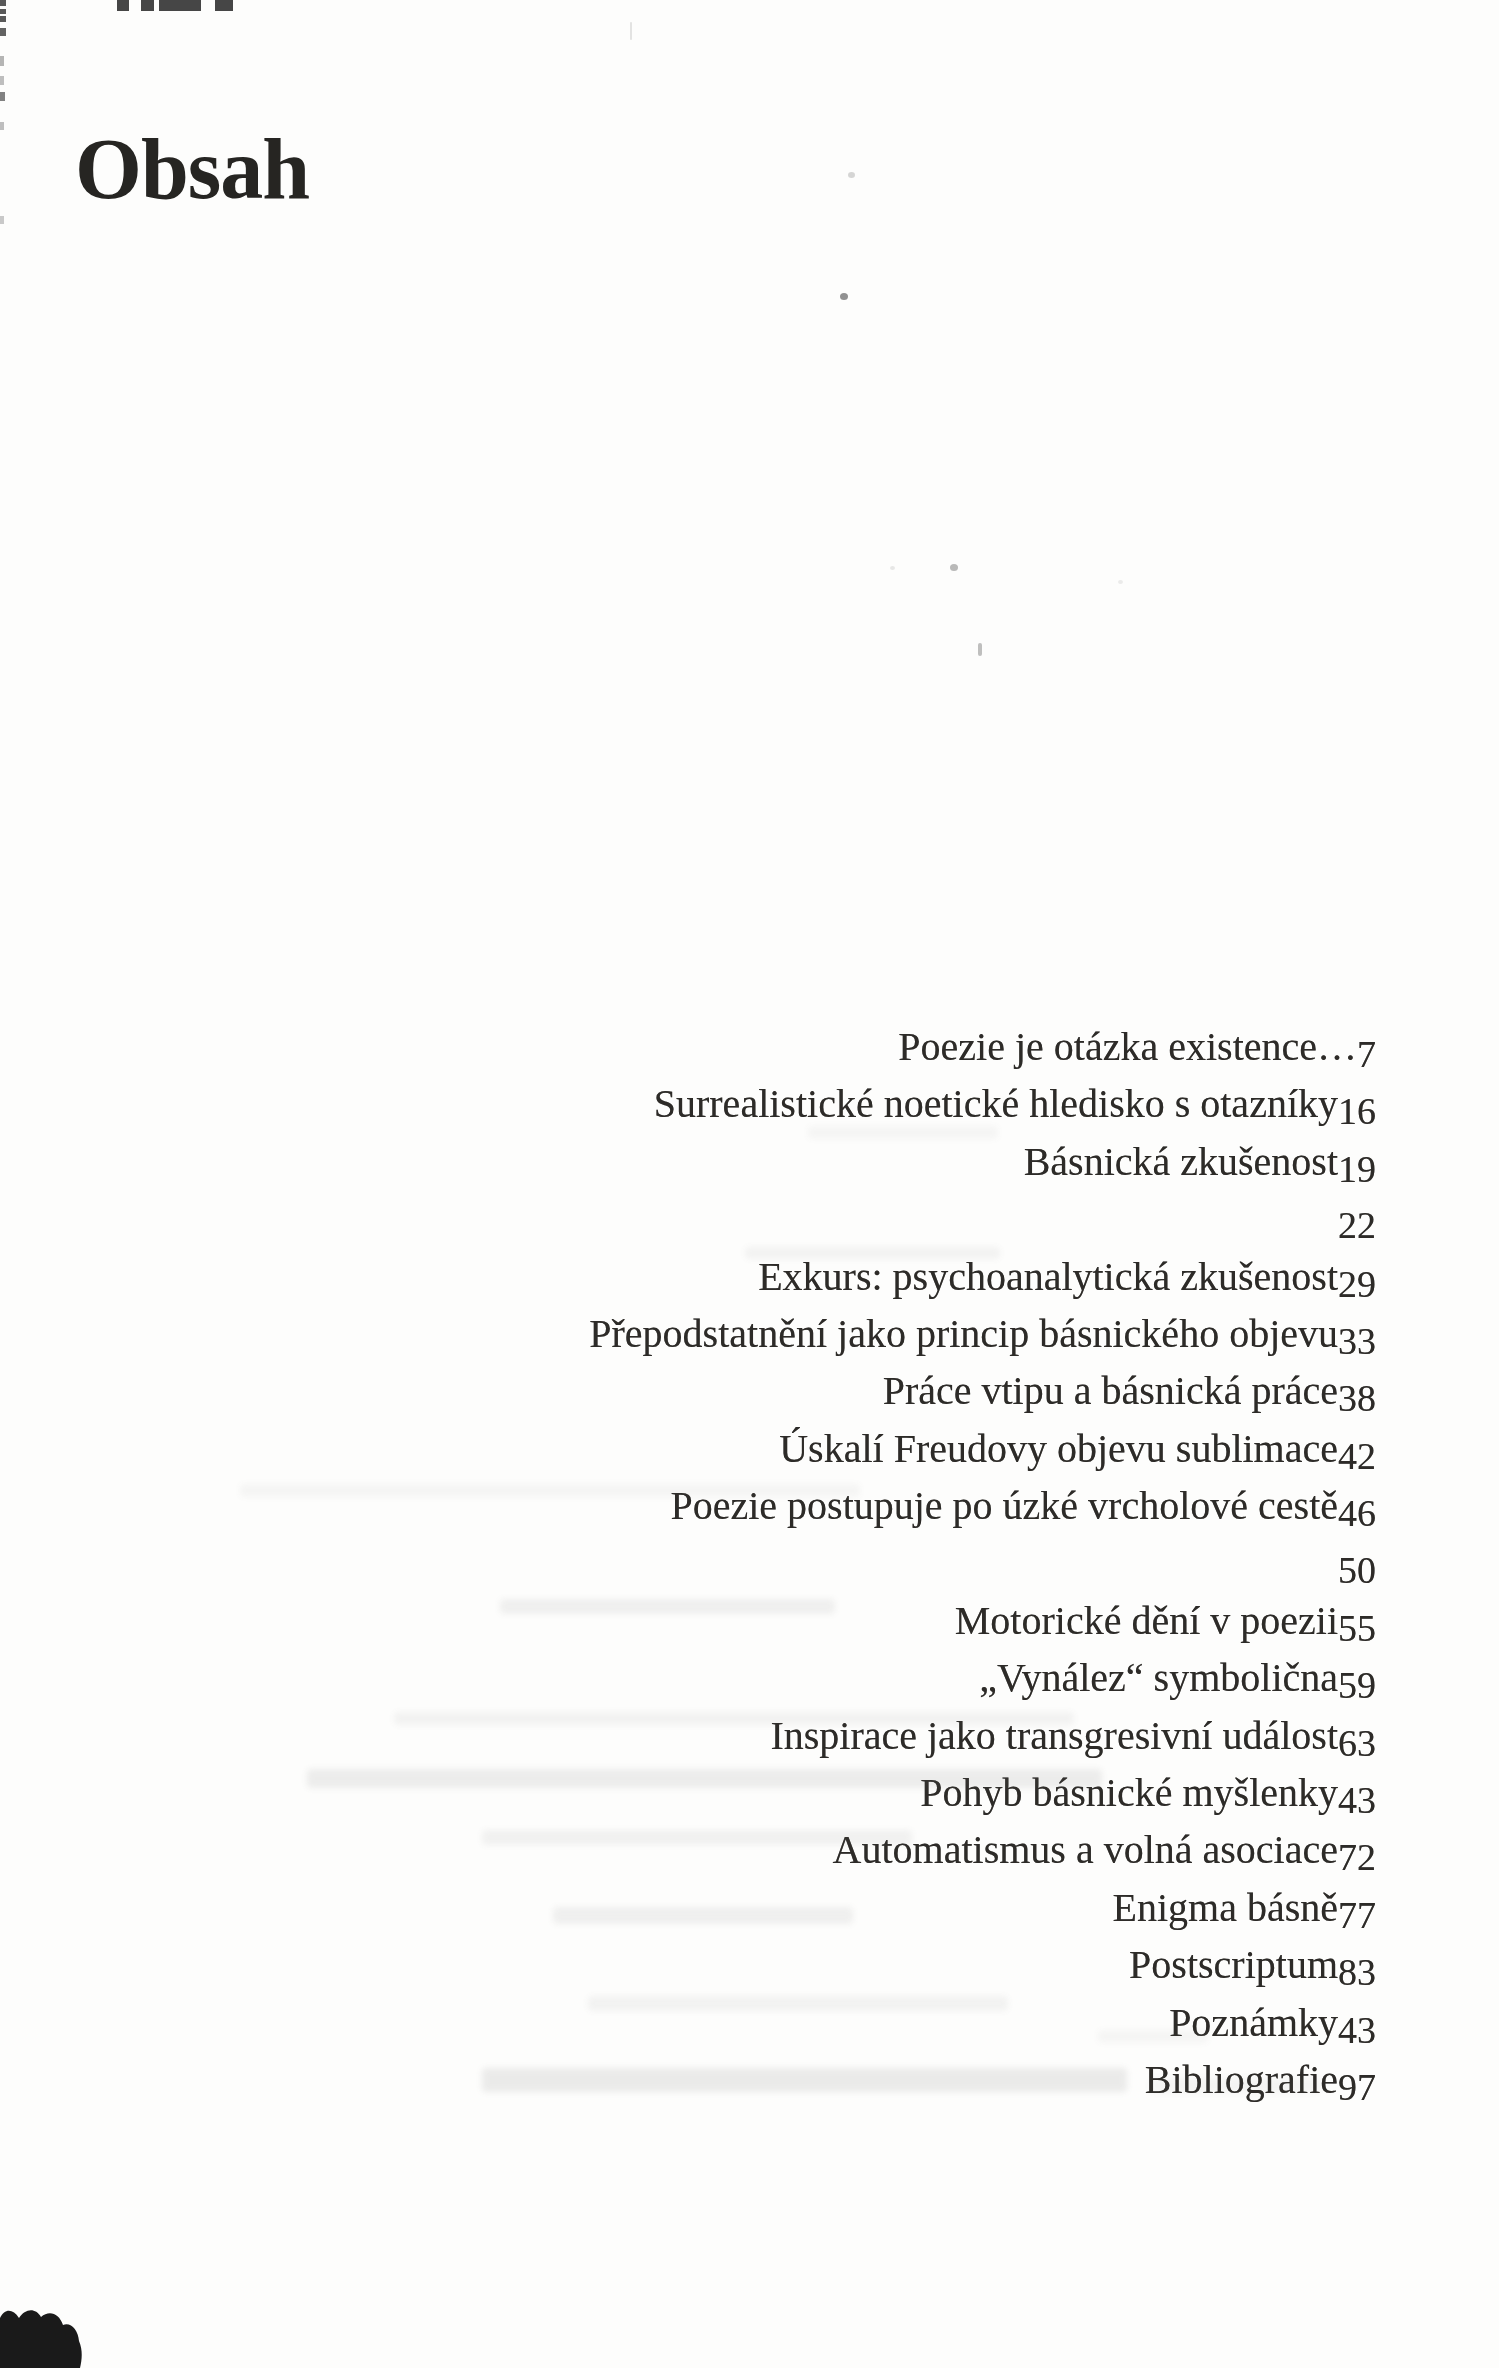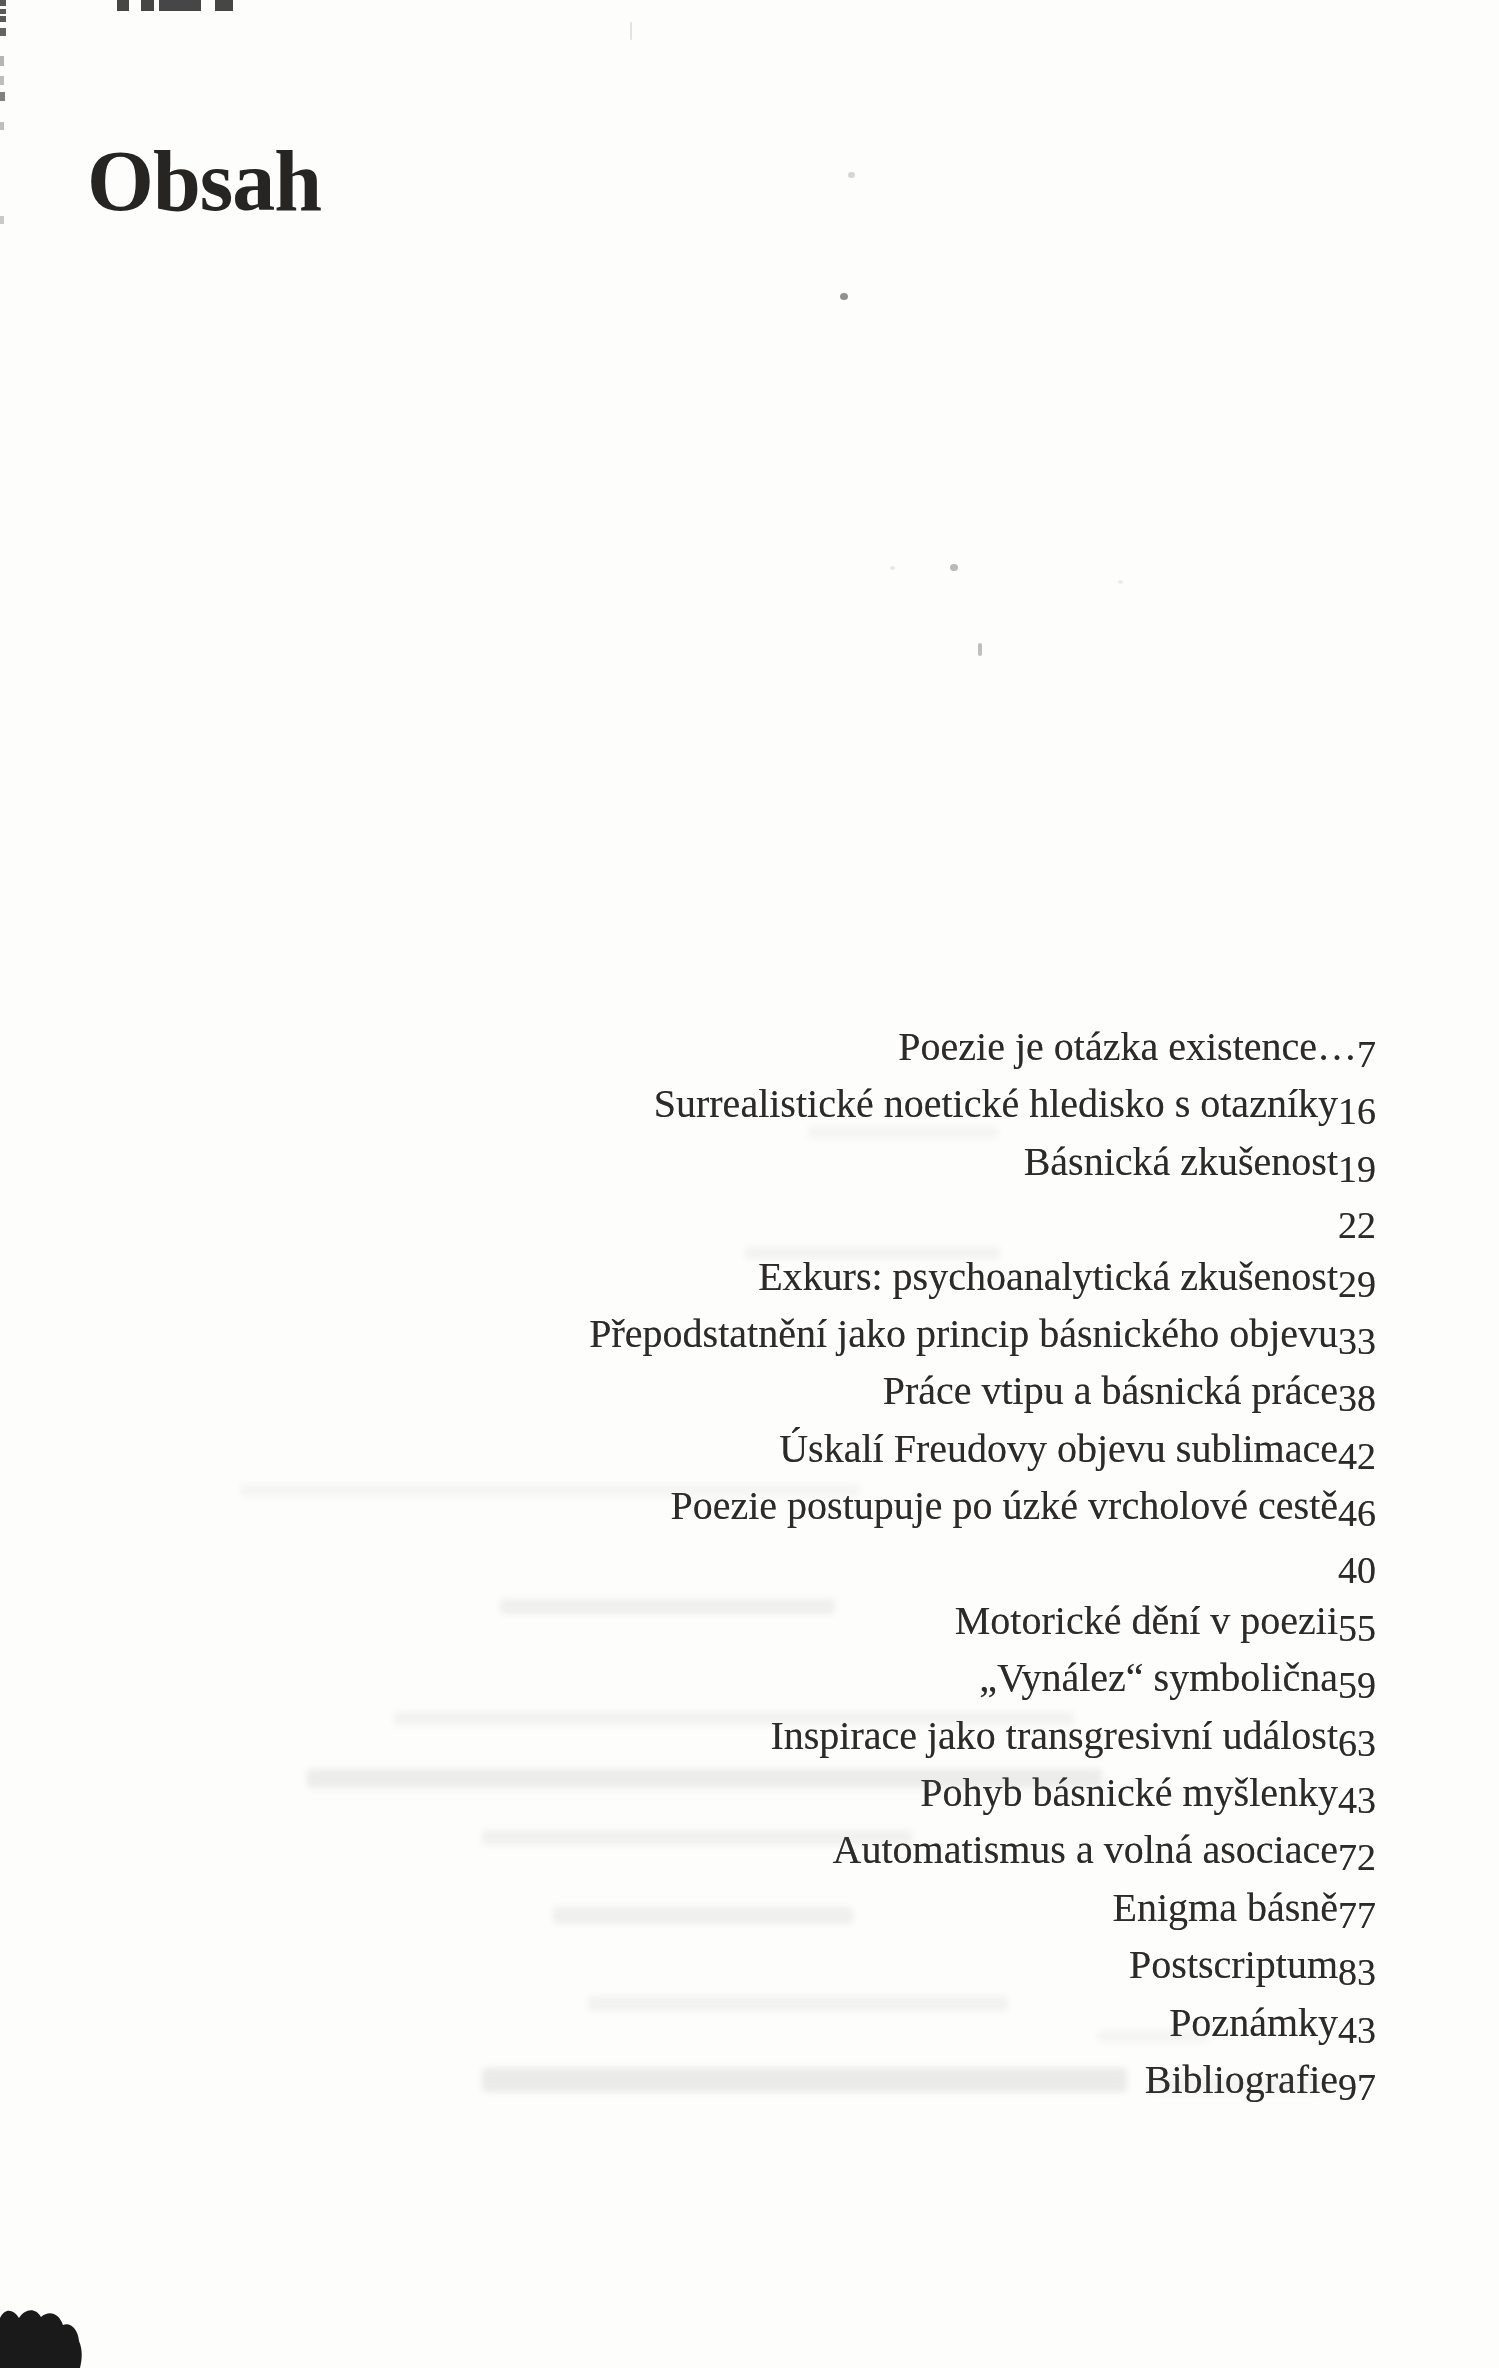--- a/index.html
+++ b/index.html
@@ -7,21 +7,21 @@
     position:relative;
     width:1499px;height:2368px;
     background:#fdfdfc;
     overflow:hidden;
     font-family:"Liberation Serif","DejaVu Serif",serif;
     color:#2d2b28;
   }
   .page-title{
     position:absolute;
     left:71px;top:122px;
-    margin:16px;
+    margin:4px;
     font-family:"Liberation Serif","DejaVu Serif",serif;
     font-weight:700;
     font-size:86px;
     line-height:86px;
     letter-spacing:-1px;
     color:#262522;
   }
   .toc{
     position:absolute;
     left:62px;
@@ -92,21 +92,21 @@
       </div>
       <div class="toc-row">
         <span class="toc-title">Úskalí Freudovy objevu sublimace</span>
         <span class="toc-page">42</span>
       </div>
       <div class="toc-row">
         <span class="toc-title">Poezie postupuje po úzké vrcholové cestě</span>
         <span class="toc-page">46</span>
       </div>
       <div class="toc-row">
-        <span class="toc-page">40</span>
+        <span class="toc-page">50</span>
       </div>
       <div class="toc-row">
         <span class="toc-title">Motorické dění v poezii</span>
         <span class="toc-page">55</span>
       </div>
       <div class="toc-row">
         <span class="toc-title">„Vynález“ symbolična</span>
         <span class="toc-page">59</span>
       </div>
       <div class="toc-row">

